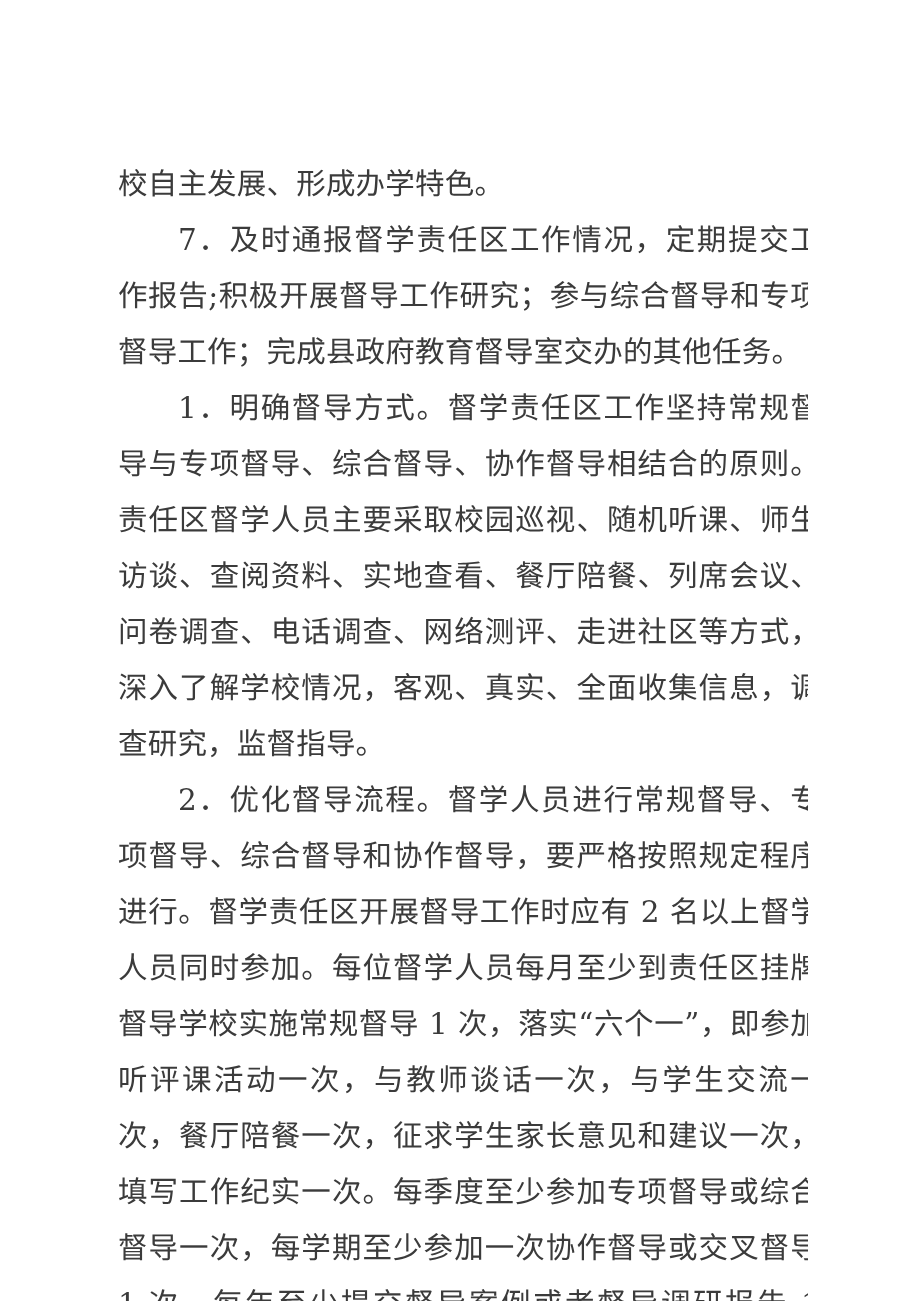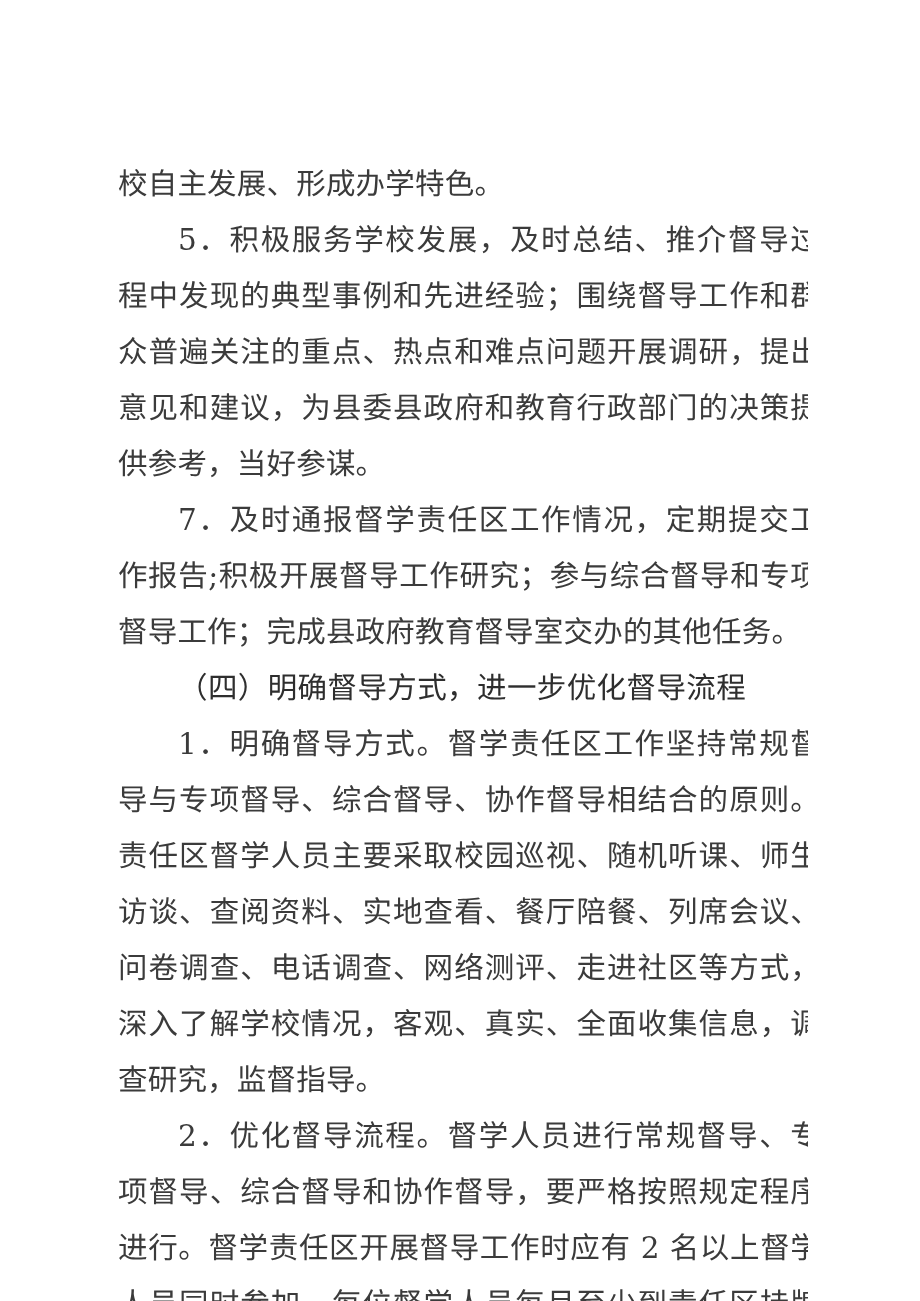--- a/index.html
+++ b/index.html
@@ -55,24 +55,22 @@
   }
 </style>
 </head>
 <body>
 
 <div class="page">
   <div class="text-column">
 
     <p class="para">校自主发展、形成办学特色。</p>
 
-    <p class="para indent">5．积极服务学校发展，及时总结、推介督导过程中发现的典型事例和先进经验；围绕督导工作和群众普遍关注的重点、热点和难点问题开展调研，提出意见和建议，为县委县政府和教育行政部门的决策提供参考，当好参谋。</p>
 
     <p class="para indent">7．及时通报督学责任区工作情况，定期提交工作报告;积极开展督导工作研究；参与综合督导和专项督导工作；完成县政府教育督导室交办的其他任务。</p>
 
-    <p class="heading">（四）明确督导方式，进一步优化督导流程</p>
 
     <p class="para indent">1．明确督导方式。督学责任区工作坚持常规督导与专项督导、综合督导、协作督导相结合的原则。责任区督学人员主要采取校园巡视、随机听课、师生访谈、查阅资料、实地查看、餐厅陪餐、列席会议、问卷调查、电话调查、网络测评、走进社区等方式，深入了解学校情况，客观、真实、全面收集信息，调查研究，监督指导。</p>
 
     <p class="para indent">2．优化督导流程。督学人员进行常规督导、专项督导、综合督导和协作督导，要严格按照规定程序进行。督学责任区开展督导工作时应有 2 名以上督学人员同时参加。每位督学人员每月至少到责任区挂牌督导学校实施常规督导 1 次，落实“六个一”，即参加听评课活动一次，与教师谈话一次，与学生交流一次，餐厅陪餐一次，征求学生家长意见和建议一次，填写工作纪实一次。每季度至少参加专项督导或综合督导一次，每学期至少参加一次协作督导或交叉督导 1 次，每年至少提交督导案例或者督导调研报告 1 份。</p>
 
   </div>
 </div>
 
 </body></html>

